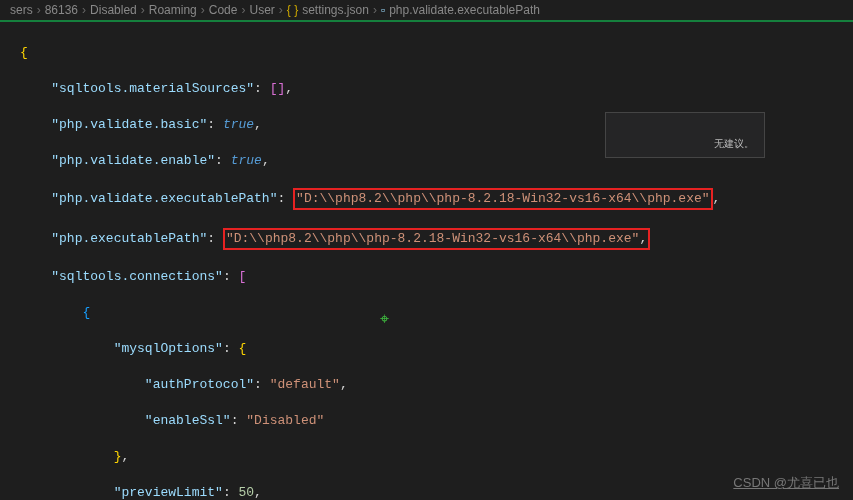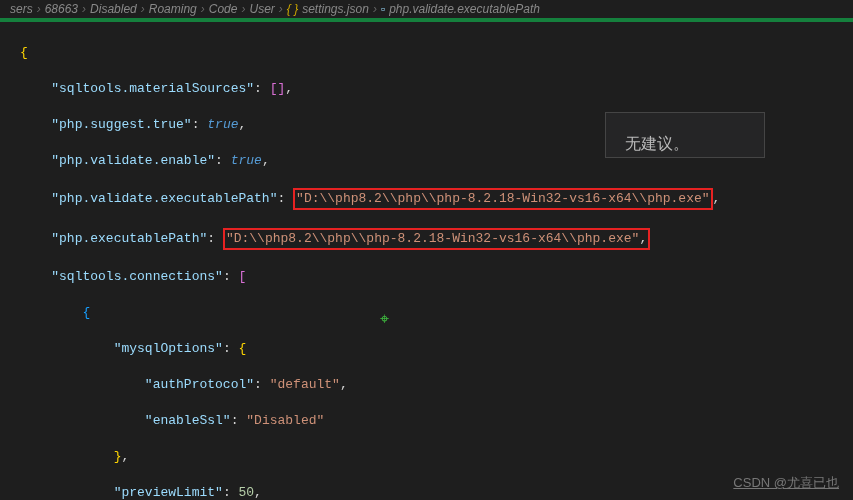--- a/index.html
+++ b/index.html
@@ -15,23 +15,22 @@
   }
   .breadcrumb {
     height: 22px;
     display: flex;
     align-items: center;
     padding: 0 10px;
     background: #1e1e1e;
     color: #888;
     font-size: 12px;
     gap: 4px;
-    border-bottom: 4px solid #15803d;
+    border-bottom: 2px solid #15803d;
     font-family: -apple-system, "Segoe UI", sans-serif;
-    font-style: italic;
   }
   .breadcrumb .sep { color: #666; }
   .breadcrumb .file-icon { color: #cca700; }
   .breadcrumb .obj-icon { color: #9cdcfe; }
   .editor {
     padding: 4px 10px 10px 20px;
     line-height: 18px;
     white-space: pre;
     position: relative;
   }
@@ -48,23 +47,24 @@
     border: 2px solid #e62222;
     padding: 0 1px;
     display: inline-block;
   }
   .suggest {
     position: absolute;
     border: 1px solid #454545;
     background: #252526;
     color: #bbb;
     font-family: -apple-system, "Segoe UI", sans-serif;
-    font-size: 16px;
+    font-size: 10px;
     padding: 4px 10px;
     width: 160px;
+    text-align: right;
   }
   .watermark {
     position: absolute;
     bottom: 8px;
     right: 14px;
     color: #777;
     font-size: 13px;
     font-family: -apple-system, "Segoe UI", sans-serif;
     text-decoration: underline;
   }
@@ -74,41 +74,41 @@
     font-size: 16px;
     pointer-events: none;
   }
 </style>
 </head>
 <body>
 
 <div class="breadcrumb">
   <span>sers</span>
     <span class="sep">›</span>
-  <span>68663</span>
+  <span>86136</span>
     <span class="sep">›</span>
   <span>Disabled</span>
     <span class="sep">›</span>
   <span>Roaming</span>
     <span class="sep">›</span>
   <span>Code</span>
     <span class="sep">›</span>
   <span>User</span>
     <span class="sep">›</span>
   <span class="file-icon">{ }</span>
   <span>settings.json</span>
     <span class="sep">›</span>
   <span class="obj-icon">▫</span>
   <span>php.validate.executablePath</span>
 </div>
 
 <div class="editor">
 <span class="line"><span class="brace">{</span></span>
 <span class="line">    <span class="key">"<span>sqltools.materialSources</span>"</span><span class="punc">: </span><span class="brace-pink">[]</span><span class="punc">,</span></span>
-<span class="line">    <span class="key">"<span>php.suggest.true</span>"</span><span class="punc">: </span><span class="bool">true</span><span class="punc">,</span></span>
+<span class="line">    <span class="key">"<span>php.validate.basic</span>"</span><span class="punc">: </span><span class="bool">true</span><span class="punc">,</span></span>
 <span class="line">    <span class="key">"<span>php.validate.enable</span>"</span><span class="punc">: </span><span class="bool">true</span><span class="punc">,</span></span>
 <span class="line">    <span class="key">"<span>php.validate.executablePath</span>"</span><span class="punc">:</span> <span class="redbox"><span class="str">"D:\\php8.2\\php\\php-8.2.18-Win32-vs16-x64\\php.exe"</span></span><span class="punc">,</span></span>
 <span class="line">    <span class="key">"<span>php.executablePath</span>"</span><span class="punc">:</span> <span class="redbox"><span class="str">"D:\\php8.2\\php\\php-8.2.18-Win32-vs16-x64\\php.exe"</span><span class="punc">,</span></span></span>
 <span class="line">    <span class="key">"<span>sqltools.connections</span>"</span><span class="punc">: </span><span class="brace-pink">[</span></span>
 <span class="line">        <span class="brace-blue">{</span></span>
 <span class="line">            <span class="key">"<span>mysqlOptions</span>"</span><span class="punc">: </span><span class="brace">{</span></span>
 <span class="line">                <span class="key">"<span>authProtocol</span>"</span><span class="punc">: </span><span class="str">"<span>default</span>"</span><span class="punc">,</span></span>
 <span class="line">                <span class="key">"<span>enableSsl</span>"</span><span class="punc">: </span><span class="str">"<span>Disabled</span>"</span></span>
 <span class="line">            <span class="brace">}</span><span class="punc">,</span></span>
 <span class="line">            <span class="key">"<span>previewLimit</span>"</span><span class="punc">: </span><span class="num">50</span><span class="punc">,</span></span>

